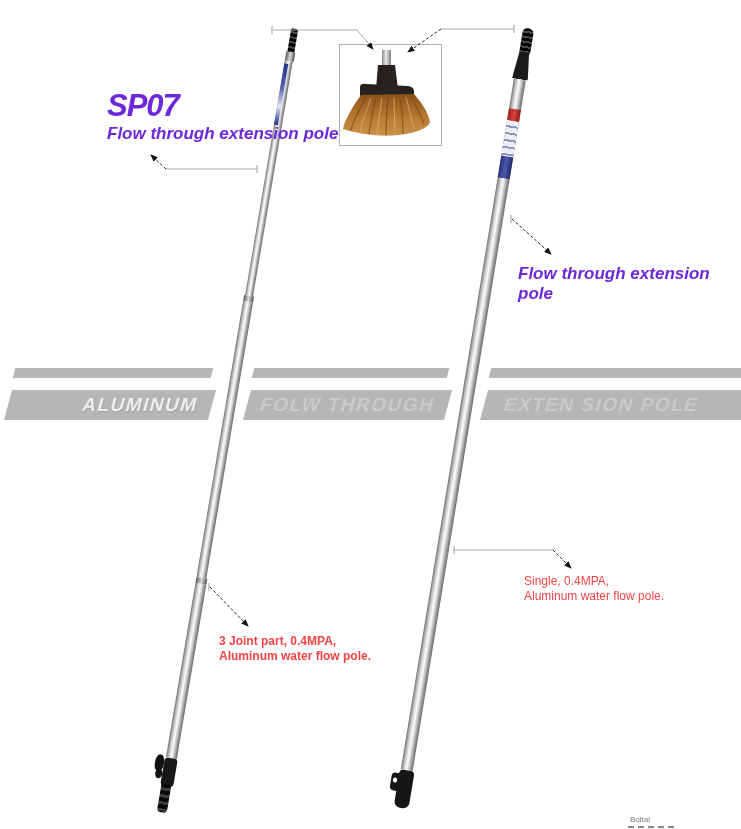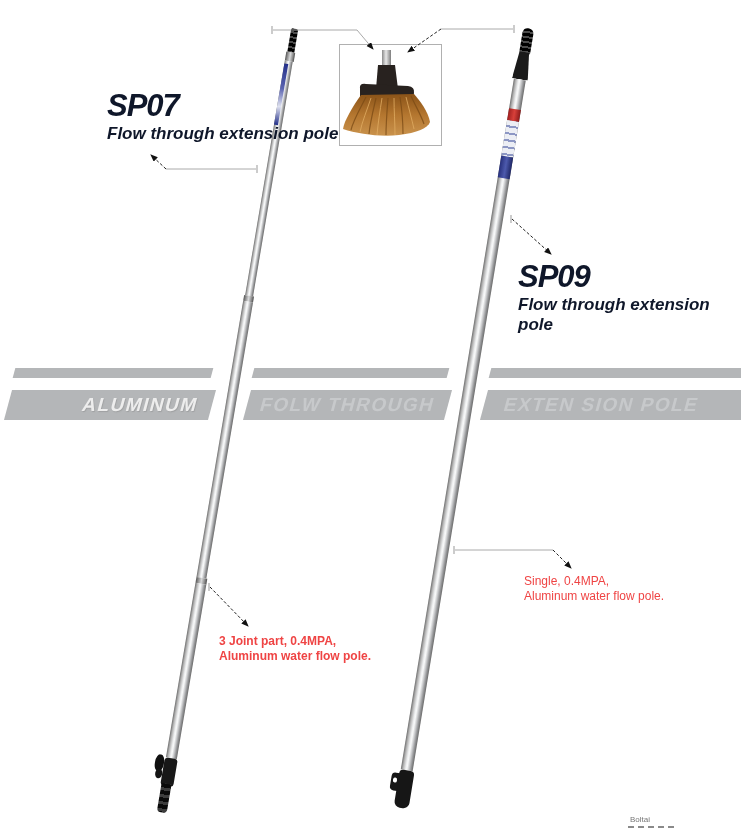--- a/index.html
+++ b/index.html
@@ -65,21 +65,21 @@
   .inset{position:absolute;left:339px;top:44px;width:101px;height:100px;background:#fff;
          border:1px solid #b0b0b0;z-index:2;}
 
   
   .leaders{position:absolute;left:0;top:0;z-index:5;pointer-events:none;}
   .tick{stroke:#999;stroke-width:1;}
   .solid{stroke:#aaa;stroke-width:1;fill:none;}
   .dashed{stroke:#222;stroke-width:1;fill:none;stroke-dasharray:3 2;}
 
   
-  .anno{position:absolute;z-index:6;color:#0f172a;}
+  .anno{position:absolute;z-index:6;color:#6d28d9;}
   .code{font-size:31px;font-weight:bold;font-style:italic;letter-spacing:-1px;line-height:1;}
   .sub{font-size:17px;font-weight:bold;font-style:italic;margin-top:3px;}
   #t07{left:107px;top:90px;}
   #t09{left:518px;top:261px;}
   .note{font-size:12px;color:#ef4444;line-height:1.25;}
   #n07{left:219px;top:634px;font-weight:bold;}
   #n09{left:524px;top:574px;}
   .watermark{position:absolute;left:630px;top:815px;font-size:8px;color:#777;z-index:6;}
   .watermark-dash{position:absolute;left:628px;top:826px;width:46px;border-top:2px dashed #8a8a8a;z-index:6;}
 </style>
@@ -201,21 +201,20 @@
       <path class="solid" d="M455,550 L553,550"></path>
       <path class="dashed" d="M553,550 L571,568" marker-end="url(#arr)"></path>
     </g>
   </svg>
 
   <div class="anno" id="t07">
     <div class="code">SP07</div>
     <div class="sub">Flow through extension pole</div>
   </div>
   <div class="anno" id="t09">
-    <div class="code">SP09</div>
     <div class="sub">Flow through extension pole</div>
   </div>
   <div class="anno note" id="n07">
     <div>3 Joint part, 0.4MPA,</div>
     <div>Aluminum water flow pole.</div>
   </div>
   <div class="anno note" id="n09">
     <div>Single, 0.4MPA,</div>
     <div>Aluminum water flow pole.</div>
   </div>

